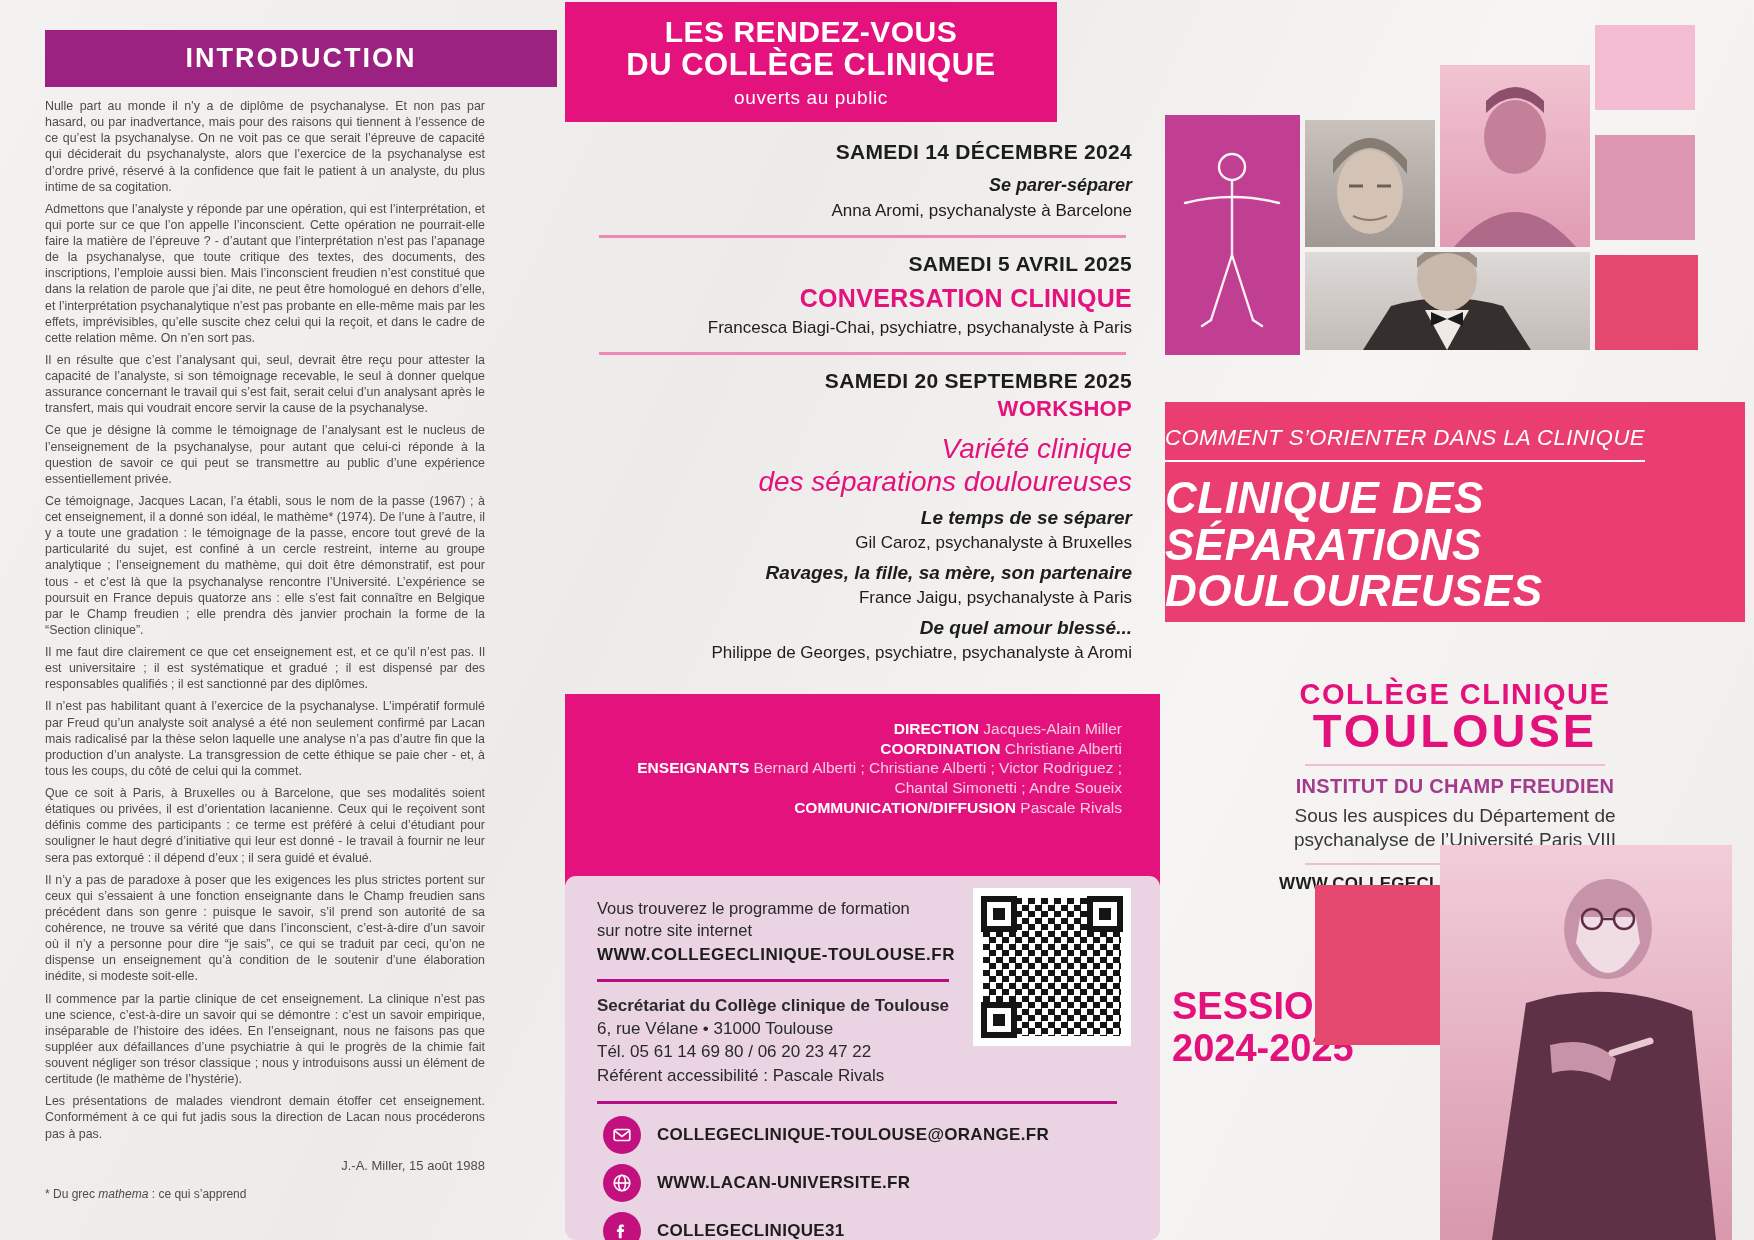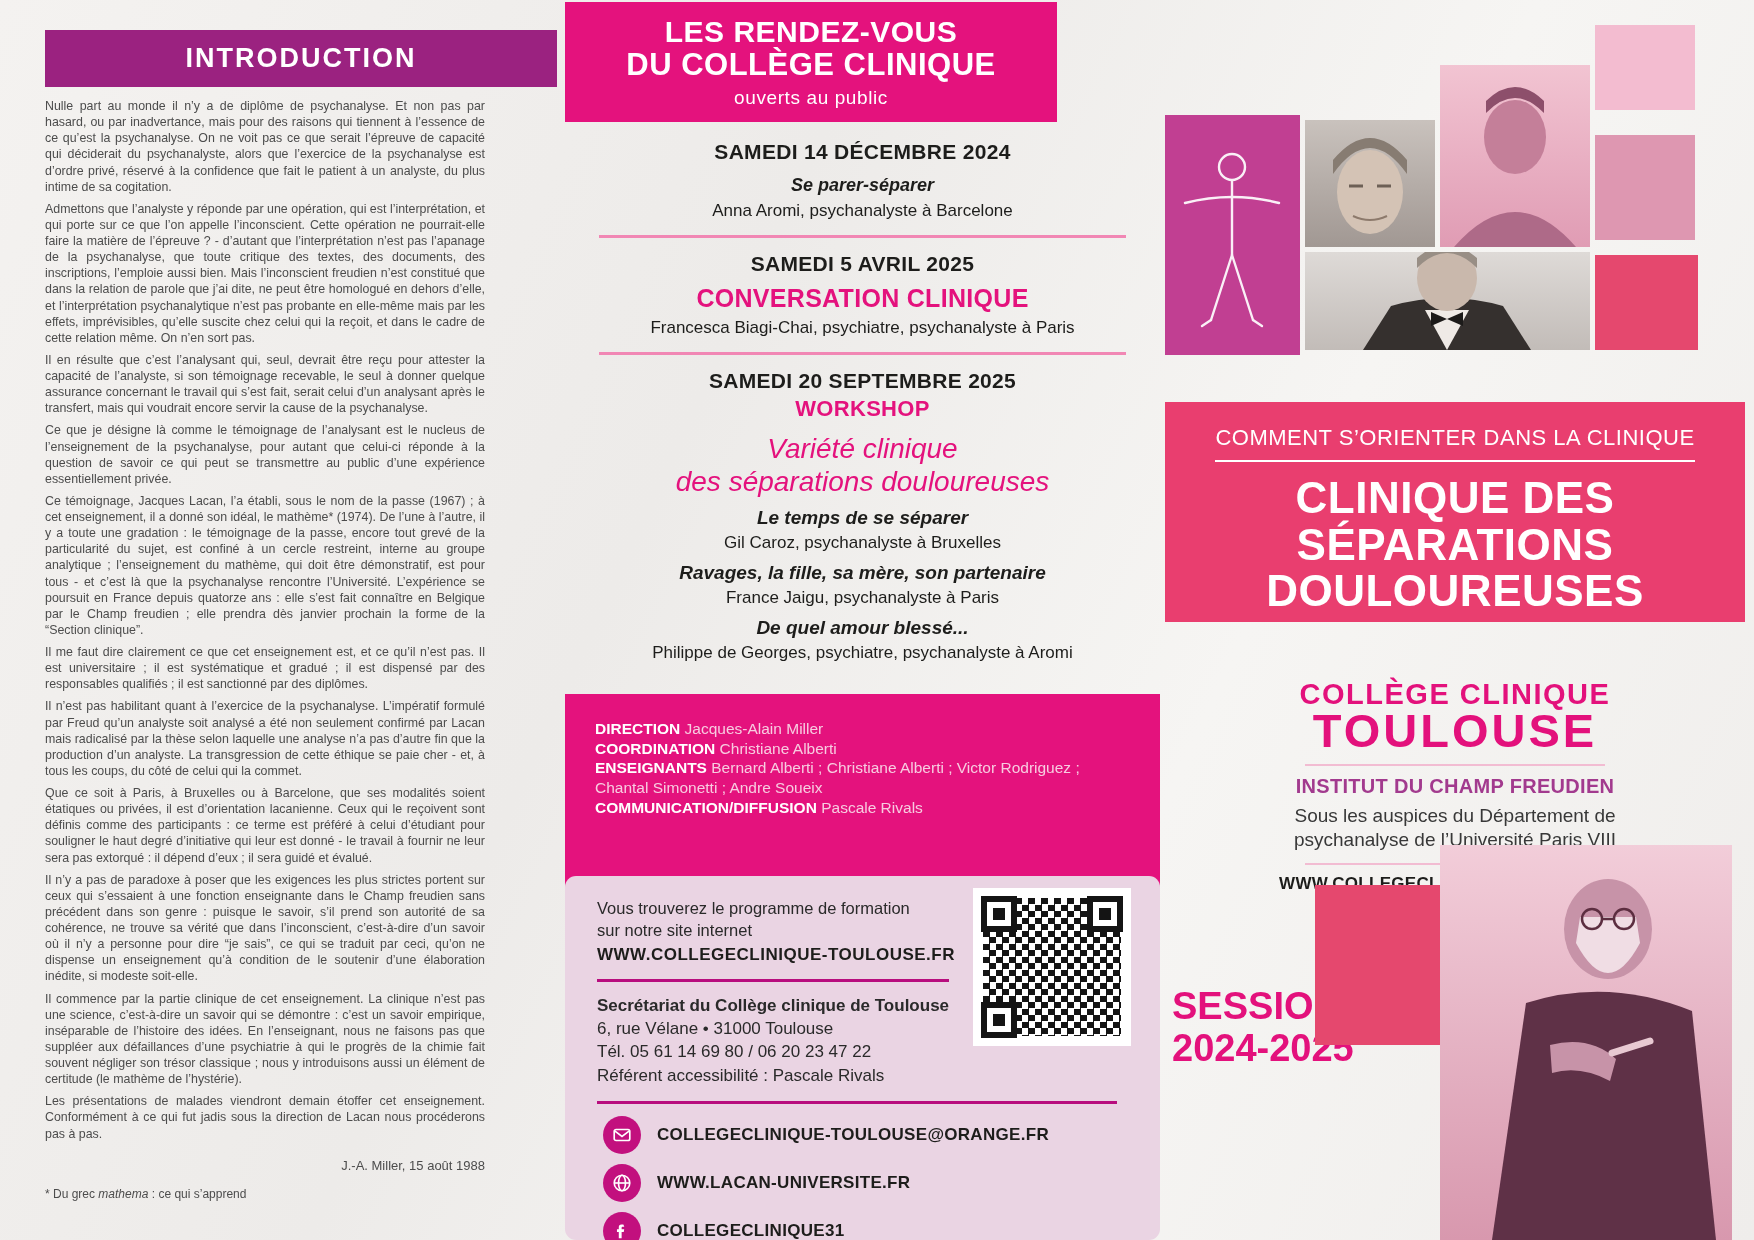--- a/index.html
+++ b/index.html
@@ -18,32 +18,32 @@
   .intro-body p{margin:0 0 6px;font-size:12.4px;line-height:1.3;text-align:justify;color:#4c4c4c;}
   .sig{margin-top:16px;text-align:right;font-size:13px;color:#4c4c4c;}
   .footnote{margin-top:14px;font-size:12px;color:#4c4c4c;}
   .footnote i{font-style:italic;}
   
   .agenda-header{position:absolute;left:565px;top:2px;width:492px;height:120px;background:#E4127D;
     display:flex;flex-direction:column;align-items:center;justify-content:center;color:#fff;}
   .agenda-header .t1{font-size:30px;font-weight:800;line-height:1.1;letter-spacing:.5px;}
   .agenda-header .t2{font-size:31px;font-weight:800;line-height:1.1;letter-spacing:.5px;}
   .agenda-header .sub{font-size:19px;font-weight:400;margin-top:4px;letter-spacing:.6px;}
-  .events{position:absolute;left:565px;top:124px;width:595px;text-align:center;padding:14px 28px 0;}
+  .events{position:absolute;left:565px;top:124px;width:595px;text-align:right;padding:14px 28px 0;}
   .ev-date{font-size:21px;font-weight:800;color:#1d1d1b;letter-spacing:.3px;margin-top:2px;}
   .ev-title{font-size:18px;font-style:italic;font-weight:700;margin-top:11px;}
   .ev-speaker{font-size:17px;margin-top:5px;color:#1d1d1b;}
   .ev-divider{height:3px;background:#F187B4;margin:14px 6px;}
   .ev-cat{font-size:25px;font-weight:800;color:#E4127D;margin-top:8px;letter-spacing:.3px;}
   .ev-cat.small{font-size:22px;margin-top:3px;}
   .ev-theme{font-size:28px;font-style:italic;font-weight:500;color:#E4127D;line-height:1.18;margin-top:10px;}
   .talk-title{font-size:19px;font-weight:700;font-style:italic;margin-top:9px;}
   .talk-speaker{font-size:17px;margin-top:4px;}
   .staff{position:absolute;left:565px;top:694px;width:595px;height:218px;background:#E4127D;
-    padding:25px 30px;color:#F7CCE0;font-size:15.5px;line-height:1.27;text-align:left;}
+    padding:25px 38px;color:#F7CCE0;font-size:15.5px;line-height:1.27;text-align:right;}
   .staff .lbl{font-weight:800;color:#fff;}
   .contact{position:absolute;left:565px;top:876px;width:595px;height:364px;background:#EAD4E3;
     padding:22px 0 0 32px;color:#2a2a2a;border-radius:11px;}
   .contact .prog{font-size:16.5px;line-height:1.32;}
   .contact .url{font-size:17px;font-weight:800;letter-spacing:.5px;margin-top:3px;color:#1d1d1b;}
   .c-div1{width:352px;height:3px;background:#B80D7E;margin:14px 0 12px;}
   .c-div2{width:520px;height:3px;background:#B80D7E;margin:14px 0 12px;}
   .sec-title{font-size:17px;font-weight:700;line-height:1.38;}
   .sec-line{font-size:17px;line-height:1.38;}
   .link-row{display:flex;align-items:center;gap:16px;margin:0 0 10px 6px;}
@@ -60,21 +60,21 @@
   
   .fig-square{position:absolute;left:1165px;top:115px;width:135px;height:240px;background:#C13F92;}
   .photo{position:absolute;overflow:hidden;}
   .photo-face{left:1305px;top:120px;width:130px;height:127px;background:linear-gradient(180deg,#c9c2bd,#a19893);}
   .photo-pink{left:1440px;top:65px;width:150px;height:182px;background:linear-gradient(180deg,#f2c4d2,#e09cb4);}
   .sq1{position:absolute;left:1595px;top:25px;width:100px;height:85px;background:#F3BCD0;}
   .sq2{position:absolute;left:1595px;top:135px;width:100px;height:105px;background:#DE97B1;}
   .photo-bowtie{left:1305px;top:252px;width:285px;height:98px;background:linear-gradient(180deg,#dedad7,#c2bcb8);}
   .sq3{position:absolute;left:1595px;top:255px;width:103px;height:95px;background:#E5486E;}
   .banner{position:absolute;left:1165px;top:402px;width:580px;height:220px;background:#E93E6F;
-    text-align:center;color:#fff;}
+    text-align:left;color:#fff;font-style:italic;}
   .banner .kicker{display:inline-block;font-size:22px;font-weight:500;letter-spacing:.5px;
     padding-bottom:9px;border-bottom:2px solid #fff;margin-top:23px;}
   .banner .big{font-size:44px;font-weight:800;line-height:1.06;letter-spacing:.5px;margin-top:13px;}
   .brand{position:absolute;left:1165px;top:680px;width:580px;text-align:center;}
   .brand .b1{font-size:29px;font-weight:800;color:#E3117C;letter-spacing:1.5px;line-height:1;}
   .brand .b2{font-size:47px;font-weight:800;color:#E3117C;letter-spacing:3px;line-height:.95;}
   .b-div{width:300px;height:2px;background:#F2BCD2;margin:10px auto 9px;}
   .brand .inst{font-size:20px;font-weight:800;color:#A23A8E;letter-spacing:.3px;}
   .brand .ausp{font-size:19px;color:#383838;line-height:1.3;margin-top:6px;}
   .brand .burl{font-size:17px;font-weight:600;letter-spacing:.3px;color:#1d1d1b;}

